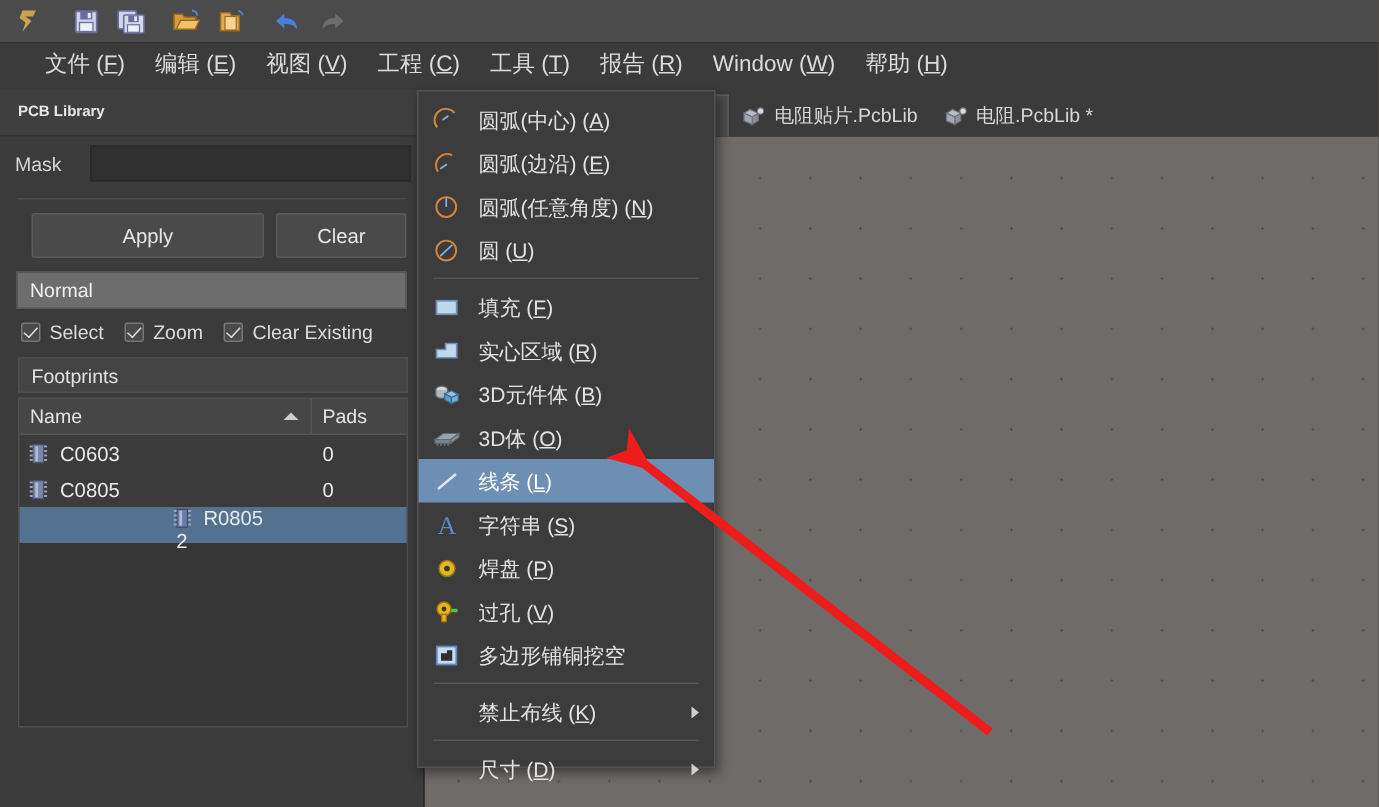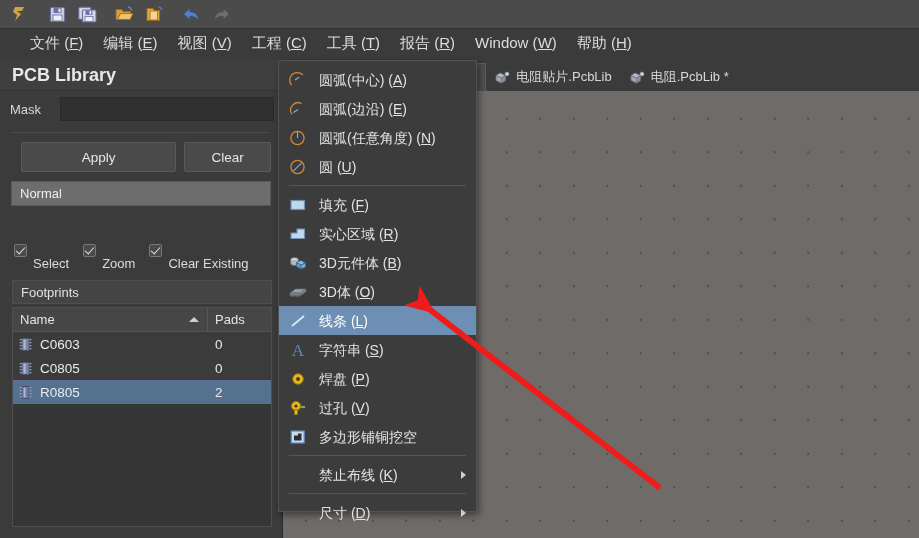--- a/index.html
+++ b/index.html
@@ -28,71 +28,71 @@
   .mb-item.active{background:#4b6f96;color:#fff;}
   .mb-item .ul{text-decoration:underline;}
   
   #leftpanel{
     position:absolute;left:0;top:60px;width:283px;height:478px;
     background:#3b3b3b;border-right:1px solid #2b2b2b;box-sizing:border-box;
     font-size:13px;color:#d6d6d6;
   }
   #panel-title{
     height:30px;line-height:30px;padding-left:12px;
-    font-weight:bold;font-size:18px;color:#e8e8e8;
+    font-weight:bold;font-size:10px;color:#e8e8e8;
     background:#3f3f3f;border-bottom:1px solid #333;
   }
   #mask-row{display:flex;align-items:center;height:32px;padding:4px 8px 0 10px;box-sizing:border-box;}
   #mask-label{width:44px;font-size:13px;color:#d6d6d6;}
   #mask-input{
     flex:1;height:24px;background:#303030;border:1px solid #2a2a2a;
     box-sizing:border-box;margin-left:6px;
   }
   .hr{height:1px;background:#4d4d4d;margin:9px 12px 0 12px;}
   #btn-row{display:flex;padding:9px 11px 0 21px;gap:8px;}
   .pbtn{
     height:30px;background:#4a4a4a;border:1px solid #5a5a5a;border-radius:2px;
     color:#e6e6e6;font-size:13.5px;display:flex;align-items:center;justify-content:center;
     box-sizing:border-box;
   }
   #apply-btn{width:168px;}
   #clear-btn{width:94px;}
   #normal-combo{
-    margin:9px 11px 16px 11px;height:25px;background:#6d6d6d;border:1px solid #585858;
+    margin:9px 11px 0 11px;height:25px;background:#6d6d6d;border:1px solid #585858;
     display:flex;align-items:center;padding-left:8px;color:#efefef;font-size:13px;
     box-sizing:border-box;
   }
   #chk-row{display:flex;align-items:center;padding:8px 0 0 14px;gap:0;}
   .chkwrap{display:flex;align-items:center;margin-right:14px;}
   .cbox{
     width:13px;height:13px;background:#4a4a4a;border:1px solid #777;border-radius:2px;
     margin-right:6px;position:relative;box-sizing:border-box;
   }
   .cbox::after{
     content:"";position:absolute;left:3px;top:0px;width:4px;height:8px;
     border:solid #e0e0e0;border-width:0 1.6px 1.6px 0;transform:rotate(42deg);
   }
-  .chk-lbl{font-size:13px;color:#dcdcdc;margin-top:26px;}
+  .chk-lbl{font-size:13px;color:#dcdcdc;}
   #footprints-hdr{
     margin:9px 10px 0 12px;height:24px;background:#444;border:1px solid #4f4f4f;
     display:flex;align-items:center;padding-left:8px;font-size:13px;color:#e2e2e2;
     box-sizing:border-box;
   }
   #tbl{margin:3px 10px 0 12px;border:1px solid #4f4f4f;box-sizing:border-box;}
   #tbl-head{display:flex;height:23px;background:#464646;border-bottom:1px solid #555;}
   .th{display:flex;align-items:center;font-size:13px;color:#e4e4e4;padding-left:7px;position:relative;}
   .th.name{flex:1;border-right:1px solid #565656;}
   .th.pads{width:56px;}
   .sortarrow{
     position:absolute;right:8px;top:9px;width:0;height:0;
     border-left:5px solid transparent;border-right:5px solid transparent;
     border-bottom:5px solid #cfcfcf;
   }
   .trow{display:flex;height:24px;align-items:center;font-size:13.5px;color:#eaeaea;}
-  .trow.sel{background:#54728f;}
+  .trow.sel{background:#54728f;flex-direction:column;}
   .tc-name{flex:1;display:flex;align-items:center;padding-left:6px;}
   .tc-pads{width:56px;text-align:left;padding-left:7px;}
   .fp-icon{width:14px;height:15px;margin-right:7px;display:inline-block;}
   #tbl-body-fill{height:122px;background:#363636;}
   
   #tabbar{
     position:absolute;left:283px;top:60px;width:636px;height:31px;
     background:#3b3b3b;display:flex;align-items:flex-end;
     font-size:13px;color:#d8d8d8;box-sizing:border-box;
   }

